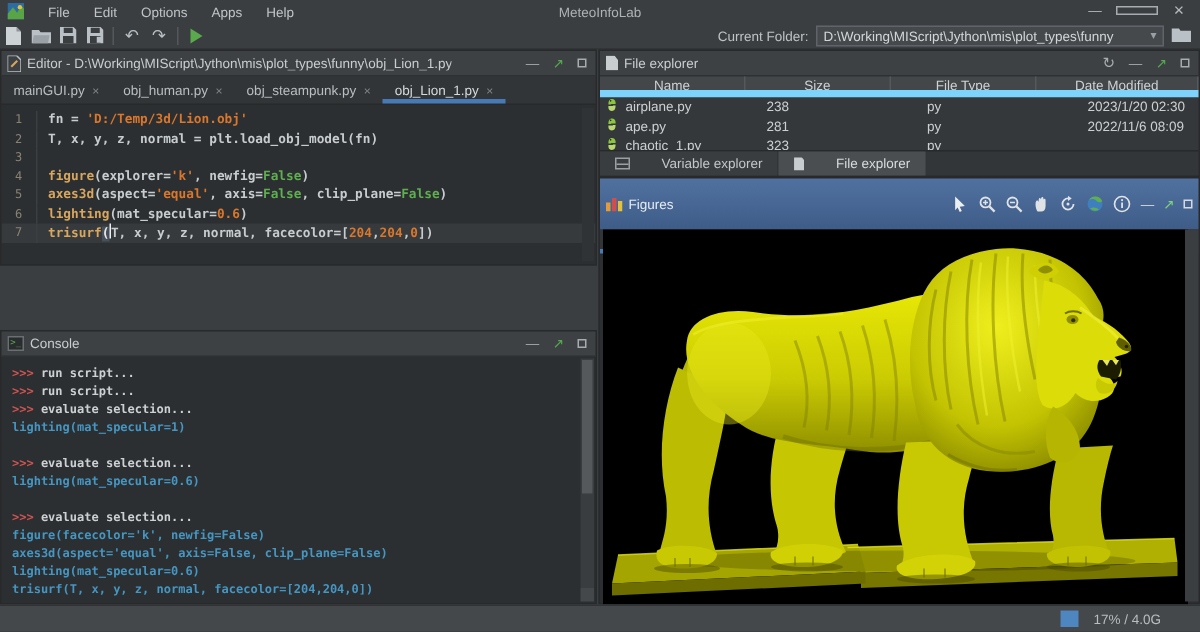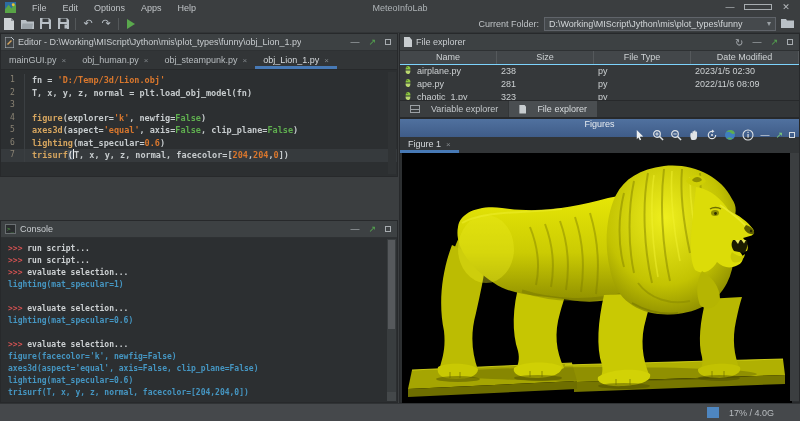--- a/index.html
+++ b/index.html
@@ -70,40 +70,40 @@
   .c-out{color:#cdd1d3;} .c-code{color:#4596c2;}
   #con-scroll{position:absolute;right:1px;top:18px;bottom:10px;width:9px;background:#393d3f;}
   #con-thumb{position:absolute;left:1px;right:1px;top:1px;height:58%;background:#56595c;}
   #con-corner{position:absolute;right:1px;bottom:1px;width:9px;height:9px;background:#44484a;}
   .term-ico{width:11px;height:10px;background:#2a2d2f;border:1px solid #6a6f72;color:#5aa94d;
             font-size:6px;line-height:8px;text-align:center;font-family:"DejaVu Sans Mono",monospace;}
 
   
   #fileexp{left:399px;top:33px;width:401px;height:85px;}
   #fe-cols{position:absolute;top:17px;left:0;right:0;height:14px;display:grid;
-           grid-template-columns:97px 97px 97px 1fr;background:#43474a;border-bottom:1px solid #7dd3fc;}
+           grid-template-columns:97px 97px 97px 1fr;background:#43474a;border-bottom:5px solid #7dd3fc;}
   #fe-cols div{font-size:9px;color:#ced2d4;text-align:center;line-height:13px;
                border-right:1px solid #55595c;overflow:hidden;}
   #fe-rows{position:absolute;top:31px;left:0;right:0;bottom:17px;overflow:hidden;background:#35383a;}
-  .frow{display:grid;grid-template-columns:97px 97px 97px 1fr;height:13px;line-height:13px;font-size:9px;color:#ccd0d2;}
+  .frow{display:grid;grid-template-columns:97px 97px 97px 1fr;height:13px;line-height:13px;font-size:9px;color:#ccd0d2;gap:10px;}
   .frow div{white-space:nowrap;overflow:hidden;padding-left:4px;}
   .frow .fname{display:flex;align-items:center;gap:4px;padding-left:3px;}
   #fe-tabs{position:absolute;left:0;right:0;bottom:0;height:17px;background:#333638;display:flex;
            align-items:stretch;gap:1px;border-top:1px solid #27292b;}
-  .btab{display:flex;align-items:center;gap:11px;padding:0 10px;font-size:9px;color:#c3c7ca;background:#3a3d3f;}
+  .btab{display:flex;align-items:center;gap:21px;padding:0 10px;font-size:9px;color:#c3c7ca;background:#3a3d3f;}
   .btab.active{background:#4a4e51;color:#d8dcde;}
   .grid-ico{width:10px;height:8px;border:1px solid #9ba0a4;position:relative;}
   .grid-ico::before{content:"";position:absolute;left:0;right:0;top:3px;height:1px;background:#9ba0a4;}
   .page-ico{width:8px;height:10px;background:#c8cdd0;clip-path:polygon(0 0,70% 0,100% 30%,100% 100%,0 100%);}
   .page-ico.small{width:7px;height:9px;}
 
   
   #figures{left:399px;top:118px;width:401px;height:285px;}
-  #fig-head{height:18px;background:linear-gradient(#50719f,#3f5c88);display:flex;align-items:center;
-            padding:0 4px;font-size:9px;color:#e6ebf0;flex-direction:column;}
+  #fig-head{height:34px;background:linear-gradient(#50719f,#3f5c88);display:flex;align-items:center;
+            padding:0 4px;font-size:9px;color:#e6ebf0;}
   #fig-tools{margin-left:auto;display:flex;align-items:center;gap:6px;}
   #fig-tools .fctl{color:#d7dbe0;font-size:9px;}
   #fig-tools .grn{color:#7fd47a;}
   #fig-tabs{height:17px;background:#323537;display:flex;align-items:flex-end;border-bottom:1px solid #27292b;}
   #fig-canvas{position:absolute;left:2px;top:34px;width:390px;height:250px;background:#000;}
   #fig-gutter{position:absolute;right:0;top:34px;width:9px;bottom:1px;background:#3b3e40;}
 
   
   #statusbar{position:absolute;left:0;top:403px;width:800px;height:18px;background:#45484b;
              border-top:1px solid #303335;display:flex;align-items:center;justify-content:flex-end;
@@ -276,21 +276,21 @@
         <div class="fname">
           <span><svg width="10" height="10" viewBox="0 0 10 10">
               <path d="M2.6,4.6 C2.6,2 3.6,1 5,1 C6.4,1 7.4,2 7.4,3.4 L7.4,4.4 L4.4,4.4 L4.4,4.6 Z" fill="#8cc63f"></path>
               <path d="M7.4,5.4 C7.4,8 6.4,9 5,9 C3.6,9 2.6,8 2.6,6.6 L2.6,5.6 L5.6,5.6 L5.6,5.4 Z" fill="#b9d86f"></path>
               <circle cx="4.1" cy="2.2" r="0.55" fill="#1f2a14"></circle>
             </svg></span>
           <span>airplane.py</span>
         </div>
         <div>238</div>
         <div>py</div>
-        <div>2023/1/5 02:30</div>
+        <div>2023/1/20 02:30</div>
       </div>
       <div class="frow">
         <div class="fname">
           <span><svg width="10" height="10" viewBox="0 0 10 10">
               <path d="M2.6,4.6 C2.6,2 3.6,1 5,1 C6.4,1 7.4,2 7.4,3.4 L7.4,4.4 L4.4,4.4 L4.4,4.6 Z" fill="#8cc63f"></path>
               <path d="M7.4,5.4 C7.4,8 6.4,9 5,9 C3.6,9 2.6,8 2.6,6.6 L2.6,5.6 L5.6,5.6 L5.6,5.4 Z" fill="#b9d86f"></path>
               <circle cx="4.1" cy="2.2" r="0.55" fill="#1f2a14"></circle>
             </svg></span>
           <span>ape.py</span>
         </div>

